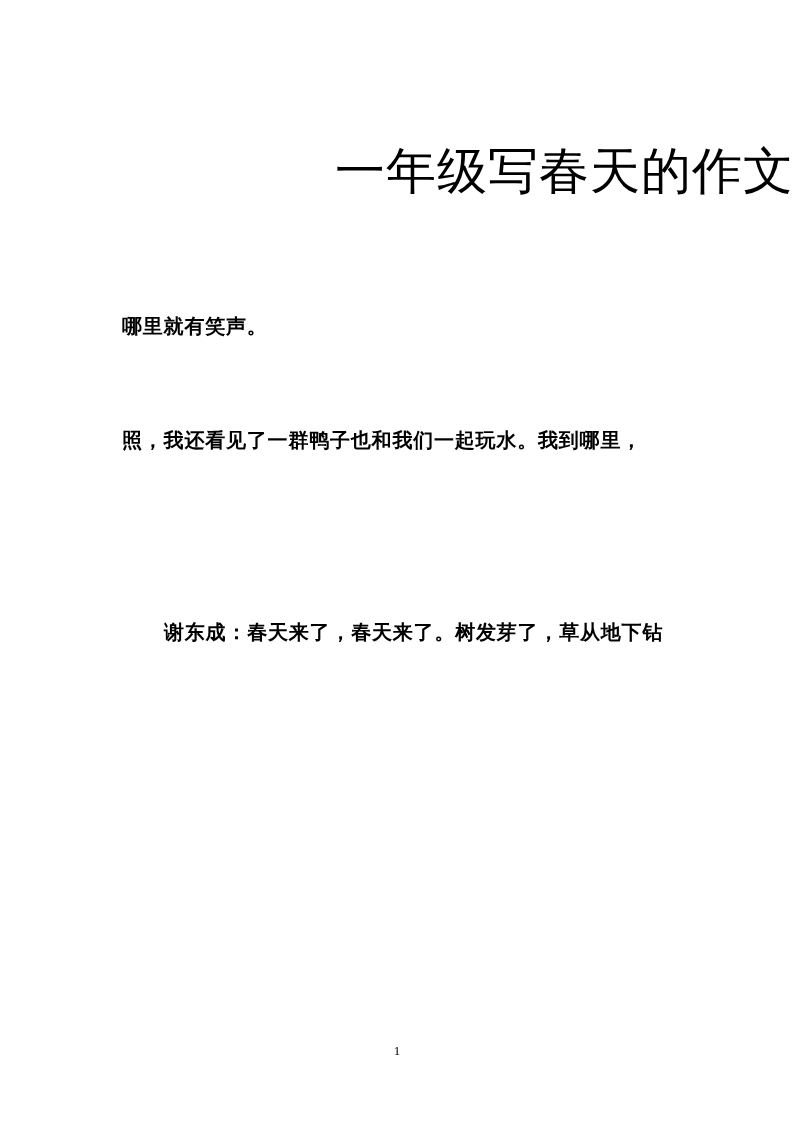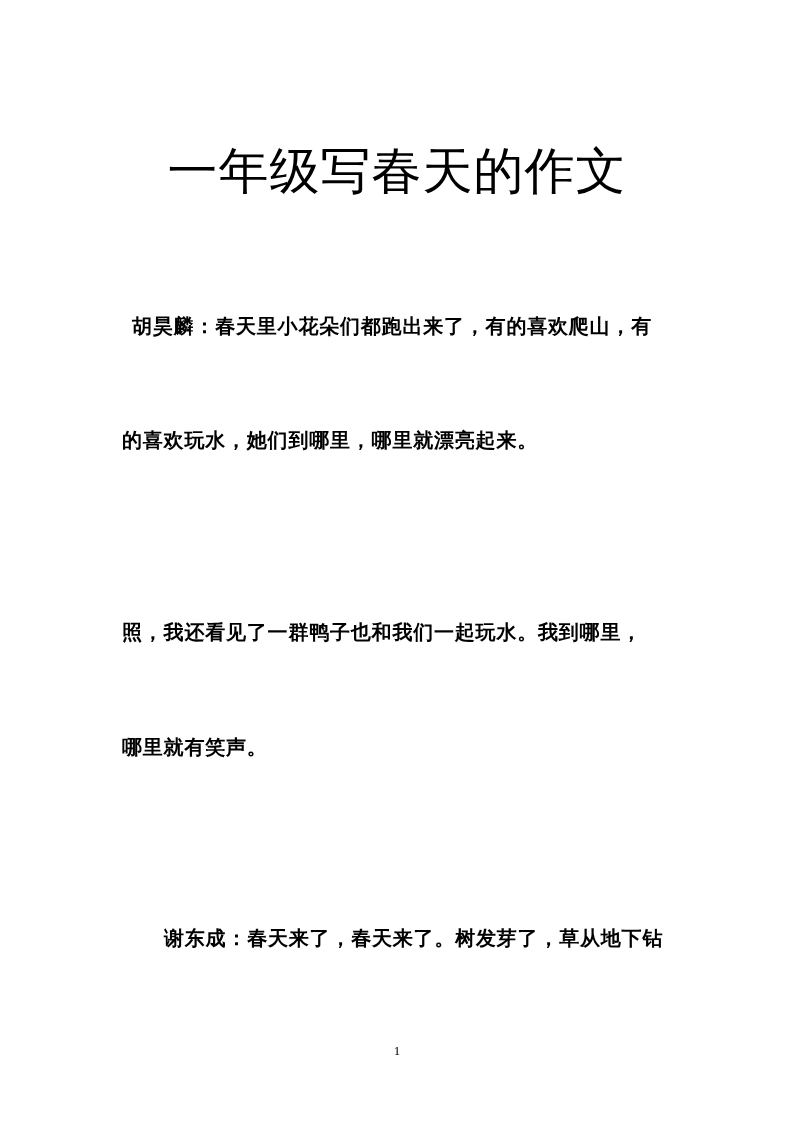--- a/index.html
+++ b/index.html
@@ -21,21 +21,21 @@
       top: 0;
       width: 794px;
       height: 1123px;
       background: #ffffff;
     }
     .title {
       position: absolute;
       left: 0;
       width: 794px;
       top: 138px;
-      text-align: center;
+      text-align: right;
       font-size: 50px;
       line-height: 66px;
       letter-spacing: 1px;
       font-weight: normal;
       font-family: "DejaVu Serif", "Liberation Serif", serif;
       margin: 0;
     }
     .body {
       position: absolute;
       left: 122px;
@@ -74,28 +74,24 @@
     }
   </style>
 </head>
 <body>
 
 <div class="page">
   <h1 class="title">一年级写春天的作文</h1>
 
   <div class="body">
 
-    <div class="para">
-      <span class="line ind-1">胡昊麟：春天里小花朵们都跑出来了，有的喜欢爬山，有</span>
-      <span class="line">的喜欢玩水，她们到哪里，哪里就漂亮起来。</span>
-    </div>
 
     <div class="para">
+      <span class="line">哪里就有笑声。</span>
       <span class="line">照，我还看见了一群鸭子也和我们一起玩水。我到哪里，</span>
-      <span class="line">哪里就有笑声。</span>
     </div>
 
     <div class="para">
       <span class="line ind-3">谢东成：春天来了，春天来了。树发芽了，草从地下钻</span>
       
       
       
     </div>
 
   </div>

